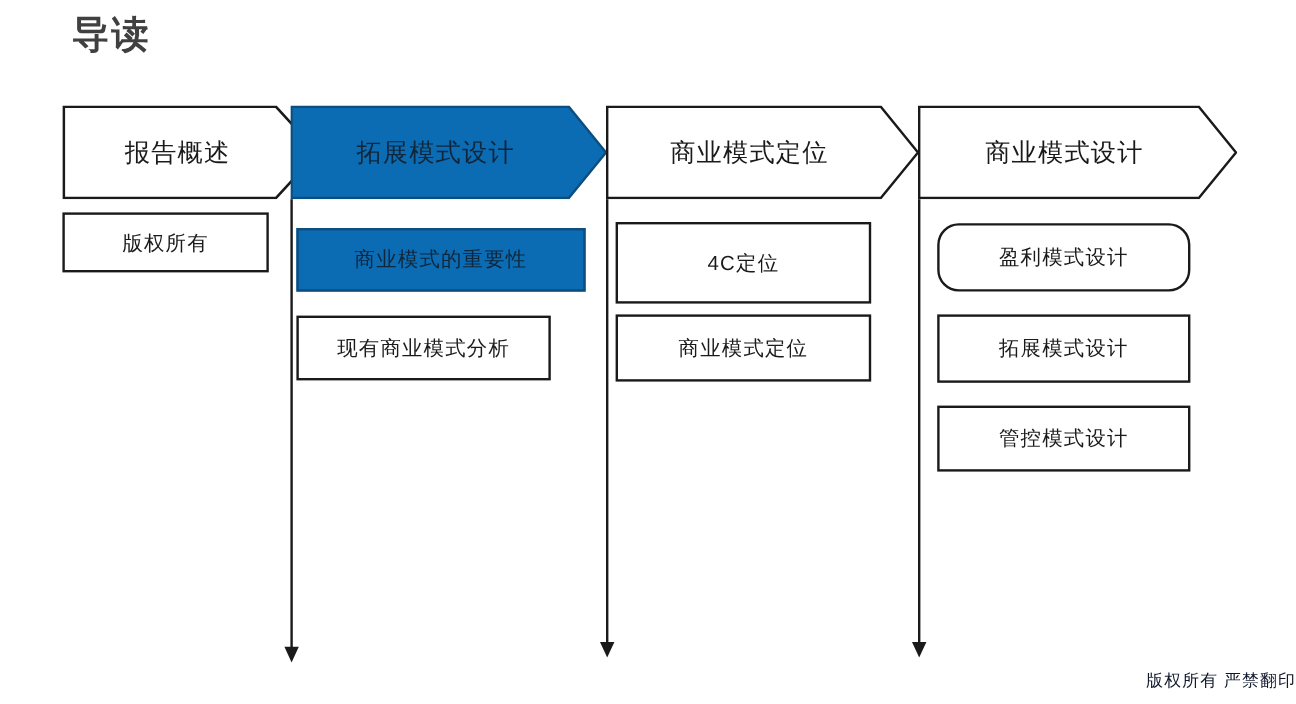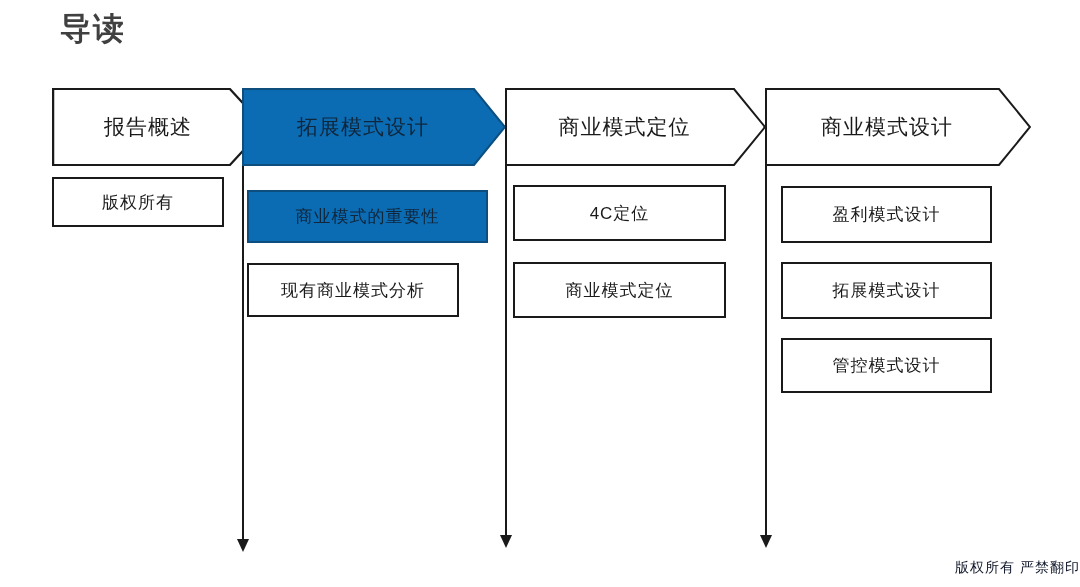--- a/index.html
+++ b/index.html
@@ -170,28 +170,28 @@
   <span>版权所有</span>
 </div>
 
 <div class="sub-box highlight" style="left:247px; top:190px; width:241px; height:53px;">
   <span>商业模式的重要性</span>
 </div>
 <div class="sub-box" style="left:247px; top:263px; width:212px; height:54px;">
   <span>现有商业模式分析</span>
 </div>
 
-<div class="sub-box" style="left:513px; top:185px; width:213px; height:56px;">
+<div class="sub-box" style="left:513px; top:185px; width:213px; height:68px;">
   <span>4C定位</span>
 </div>
 <div class="sub-box" style="left:513px; top:262px; width:213px; height:56px;">
   <span>商业模式定位</span>
 </div>
 
-<div class="sub-box" style="left:781px; top:186px; width:211px; height:57px;">
+<div class="sub-box" style="left:781px; top:186px; width:211px; height:57px;border-radius:18px;">
   <span>盈利模式设计</span>
 </div>
 <div class="sub-box" style="left:781px; top:262px; width:211px; height:57px;">
   <span>拓展模式设计</span>
 </div>
 <div class="sub-box" style="left:781px; top:338px; width:211px; height:55px;">
   <span>管控模式设计</span>
 </div>
 
 <div id="footer-note">版权所有  严禁翻印</div>

